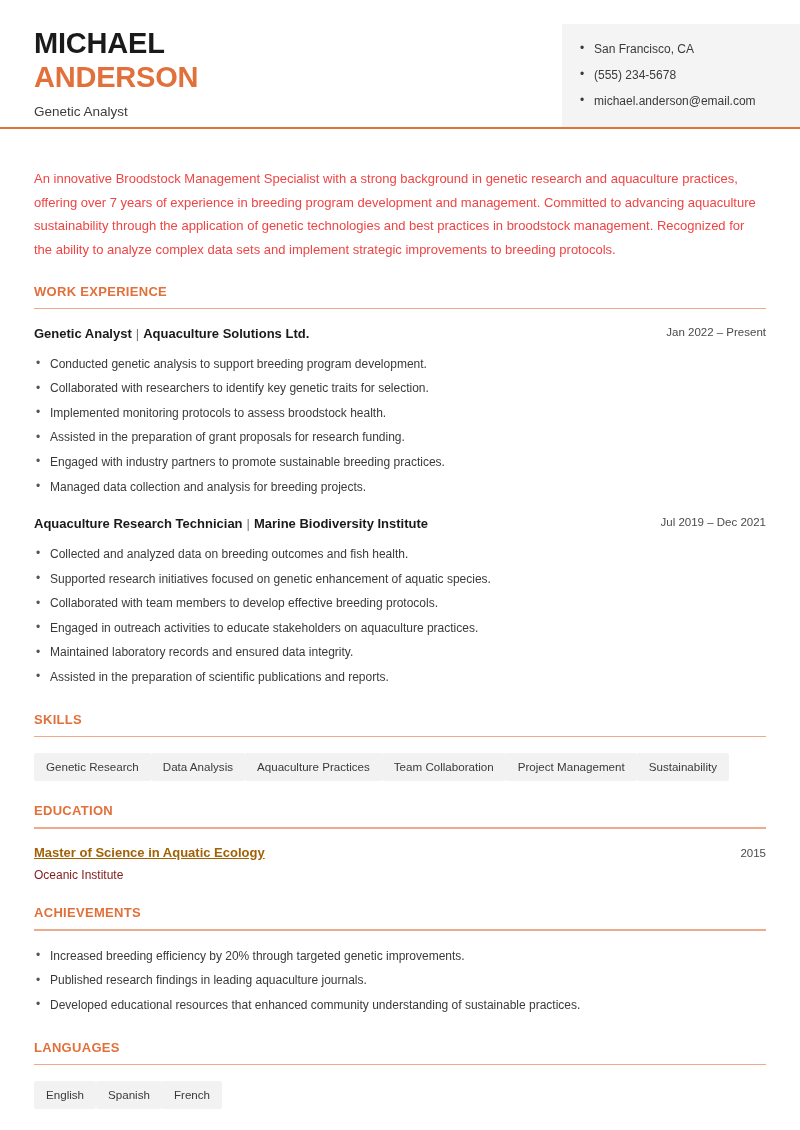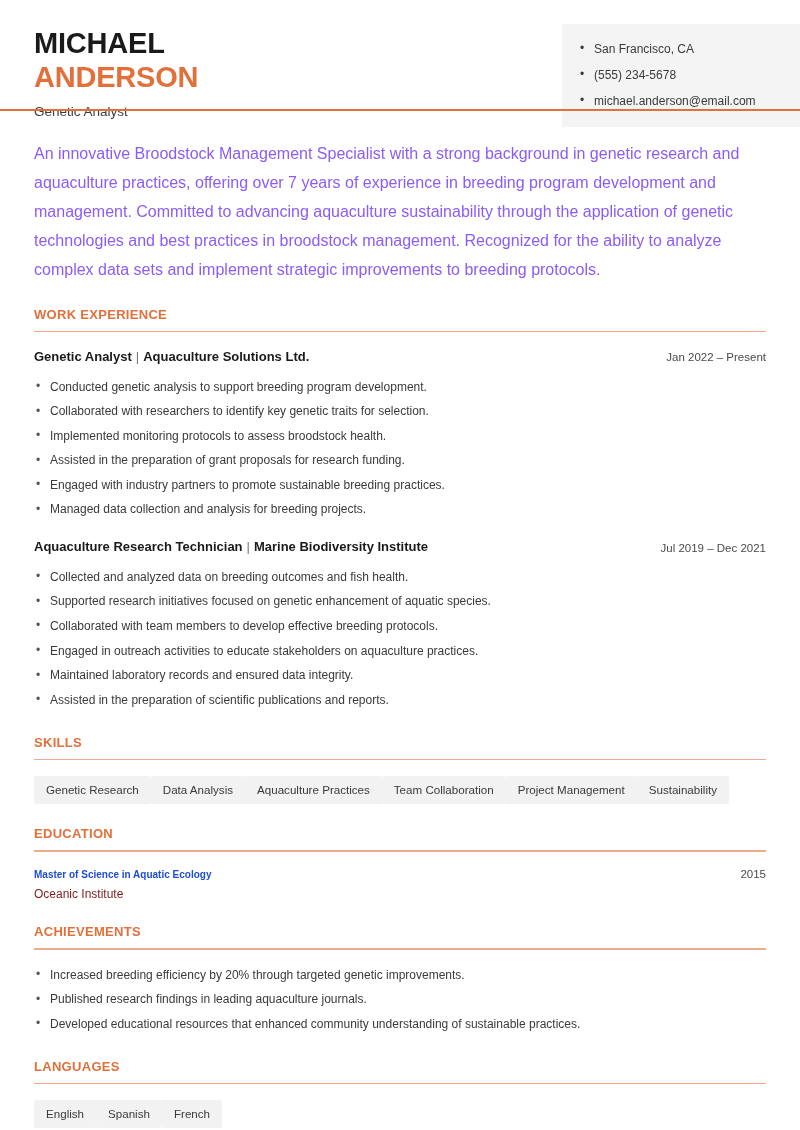--- a/index.html
+++ b/index.html
@@ -20,21 +20,21 @@
   .page {
     width: 800px;
     height: 1130px;
     background: #ffffff;
     position: relative;
   }
 
   
   .header {
     position: relative;
-    height: 111px;
+    height: 129px;
     padding: 0;
   }
 
   .header-inner {
     display: flex;
     justify-content: space-between;
     align-items: flex-start;
     height: 137px;
   }
 
@@ -108,24 +108,24 @@
     height: 2px;
     background: #e2703a;
   }
 
   
   .content {
     padding: 0 34px;
   }
 
   .summary {
-    font-size: 16px;
+    font-size: 13px;
     line-height: 1.82;
-    color: #8b5cf6;
-    padding-top: 28px;
+    color: #ef4444;
+    padding-top: 38px;
     padding-right: 10px;
     text-align: left;
   }
 
   .section {
     margin-top: 22px;
   }
 
   .section-title {
     font-size: 13px;
@@ -143,21 +143,21 @@
   }
 
   
   .entry {
     margin-top: 17px;
   }
 
   .entry-head {
     display: flex;
     justify-content: space-between;
-    align-items: center;
+    align-items: flex-start;
   }
 
   .entry-heading {
     font-size: 13px;
     font-weight: 700;
     color: #1a1a1a;
     line-height: 1.3;
   }
 
   .sep {
@@ -219,24 +219,25 @@
     margin-top: 16px;
   }
 
   .edu-head {
     display: flex;
     justify-content: space-between;
     align-items: baseline;
   }
 
   .edu-degree {
-    font-size: 10px;
-    font-weight: 700;
-    color: #1d4ed8;
+    font-size: 13px;
+    font-weight: 700;
+    color: #a16207;
     line-height: 1.3;
+    text-decoration: underline;
   }
 
   .edu-year {
     font-size: 11.5px;
     color: #4a4a4a;
     white-space: nowrap;
     flex-shrink: 0;
     padding-left: 18px;
   }
 

